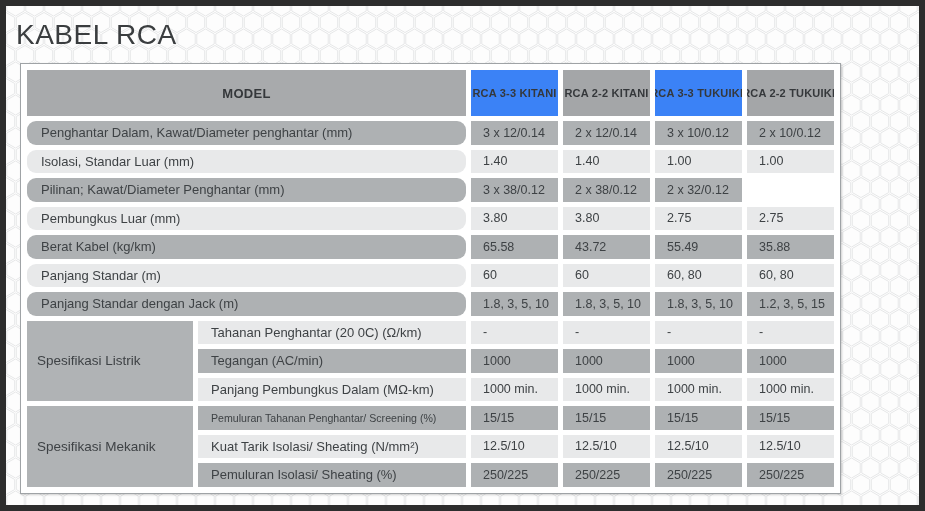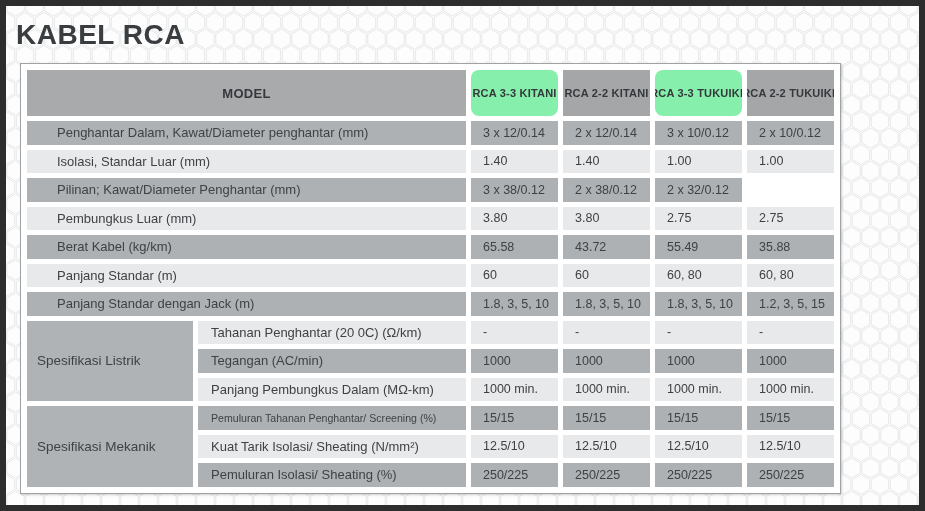--- a/index.html
+++ b/index.html
@@ -8,21 +8,21 @@
     font-family:"Liberation Sans","DejaVu Sans",sans-serif;
     background:#ffffff;
   }
   #app {
     position:relative; width:925px; height:511px;
     border:6px solid #2d2d2d; background:#fdfdfd; overflow:hidden;
   }
   .hexbg { position:absolute; left:0; top:0; z-index:0; }
   .title {
     position:absolute; left:10px; top:13px; z-index:2;
-    font-size:28px; font-weight:bold; color:#3a3d3f; letter-spacing:0.5px;
+    font-size:28px; font-weight:normal; color:#3a3d3f; letter-spacing:0.5px;
   }
   .panel {
     position:absolute; left:14px; top:57px; z-index:2;
     width:821px; background:#ffffff;
     border:1px solid #9fa3a6; padding:6px;
     box-shadow:1px 1px 2px rgba(0,0,0,0.18);
   }
   .grid {
     display:grid;
     grid-template-columns:166px 268px repeat(4,1fr);
@@ -36,23 +36,23 @@
   .model-h {
     grid-column:1 / 3; justify-content:center;
     background:#a8aaac; font-weight:bold; font-size:13px; color:#35383b;
     letter-spacing:0.3px;
   }
   .colh {
     justify-content:center; font-weight:bold; font-size:11px;
     color:#35383b; letter-spacing:0.2px;
   }
   .colh sup { font-size:9px; line-height:0; position:relative; top:-3px; }
-  .colh.light { background:#86efac;border-radius:8px; }
+  .colh.light { background:#3b82f6; }
   .colh.dark  { background:#a4a6a8; }
-  .lab { grid-column:1 / 3; padding-left:30px; }
+  .lab { grid-column:1 / 3; padding-left:14px;border-radius:9px; }
   .sublab { grid-column:2; padding-left:13px; }
   .val { padding-left:12px; font-size:12.5px; }
   .g { background:#aeb1b3; }
   .l { background:#e8e9ea; }
   .sm { font-size:10.6px; }
   .group {
     grid-column:1; grid-row:span 3; background:#b0b3b5;
     padding-left:10px; font-size:13.5px;
   }
 </style>

